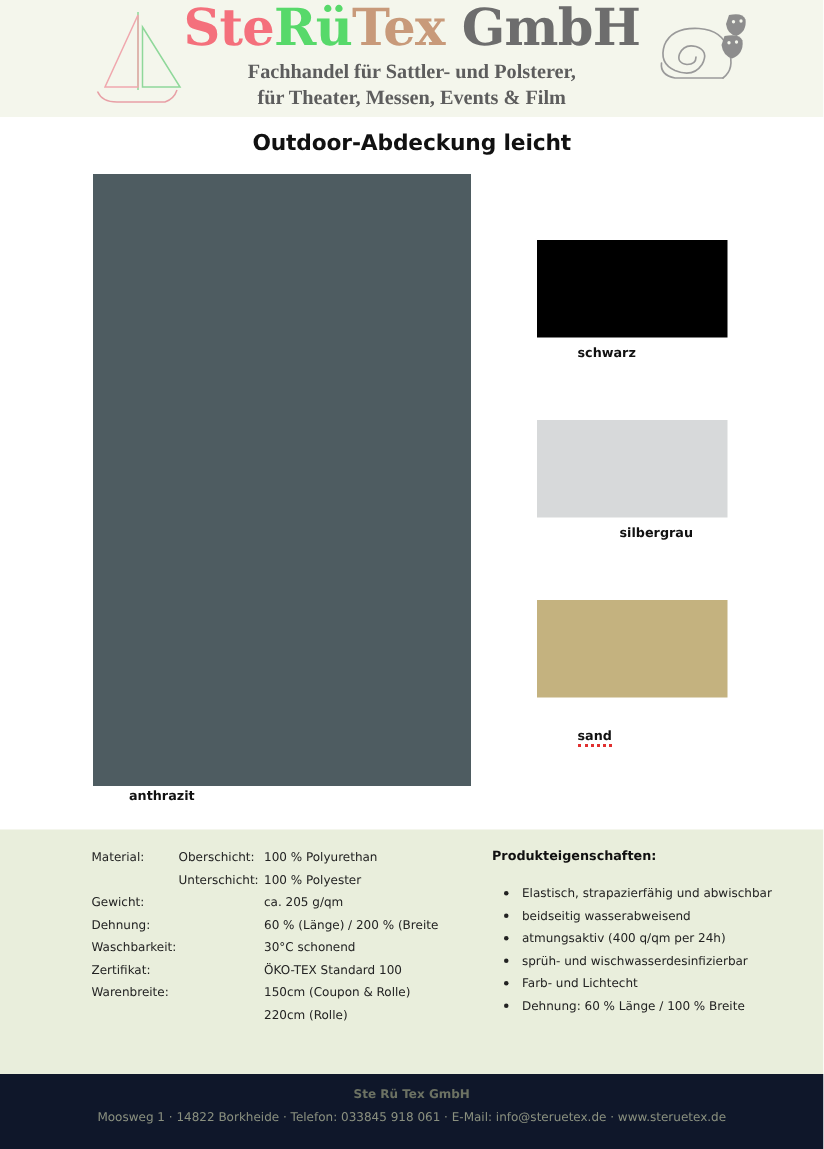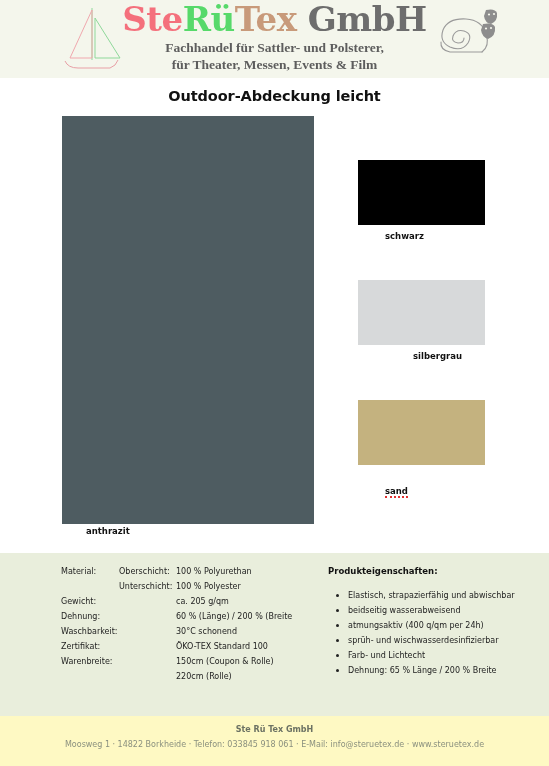--- a/index.html
+++ b/index.html
@@ -292,21 +292,21 @@
   </div>
 
   <div class="col-props">
     <div class="sec-head">Produkteigenschaften:</div>
     <ul class="props" id="props-list">
         <li>Elastisch, strapazierfähig und abwischbar</li>
         <li>beidseitig wasserabweisend</li>
         <li>atmungsaktiv (400 q/qm per 24h)</li>
         <li>sprüh- und wischwasserdesinfizierbar</li>
         <li>Farb- und Lichtecht</li>
-        <li>Dehnung: 65 % Länge / 200 % Breite</li>
+        <li>Dehnung: 60 % Länge / 100 % Breite</li>
       </ul>
   </div>
 </div>
 
-<div class="footer" style="background: #fef9c3;">
+<div class="footer" style="background: #0f172a;">
   <div class="footer-name">Ste Rü Tex GmbH</div>
   <div class="footer-contact">Moosweg 1 · 14822 Borkheide · Telefon: 033845 918 061 · E-Mail: info@steruetex.de · www.steruetex.de</div>
 </div>
 
 </body></html>

